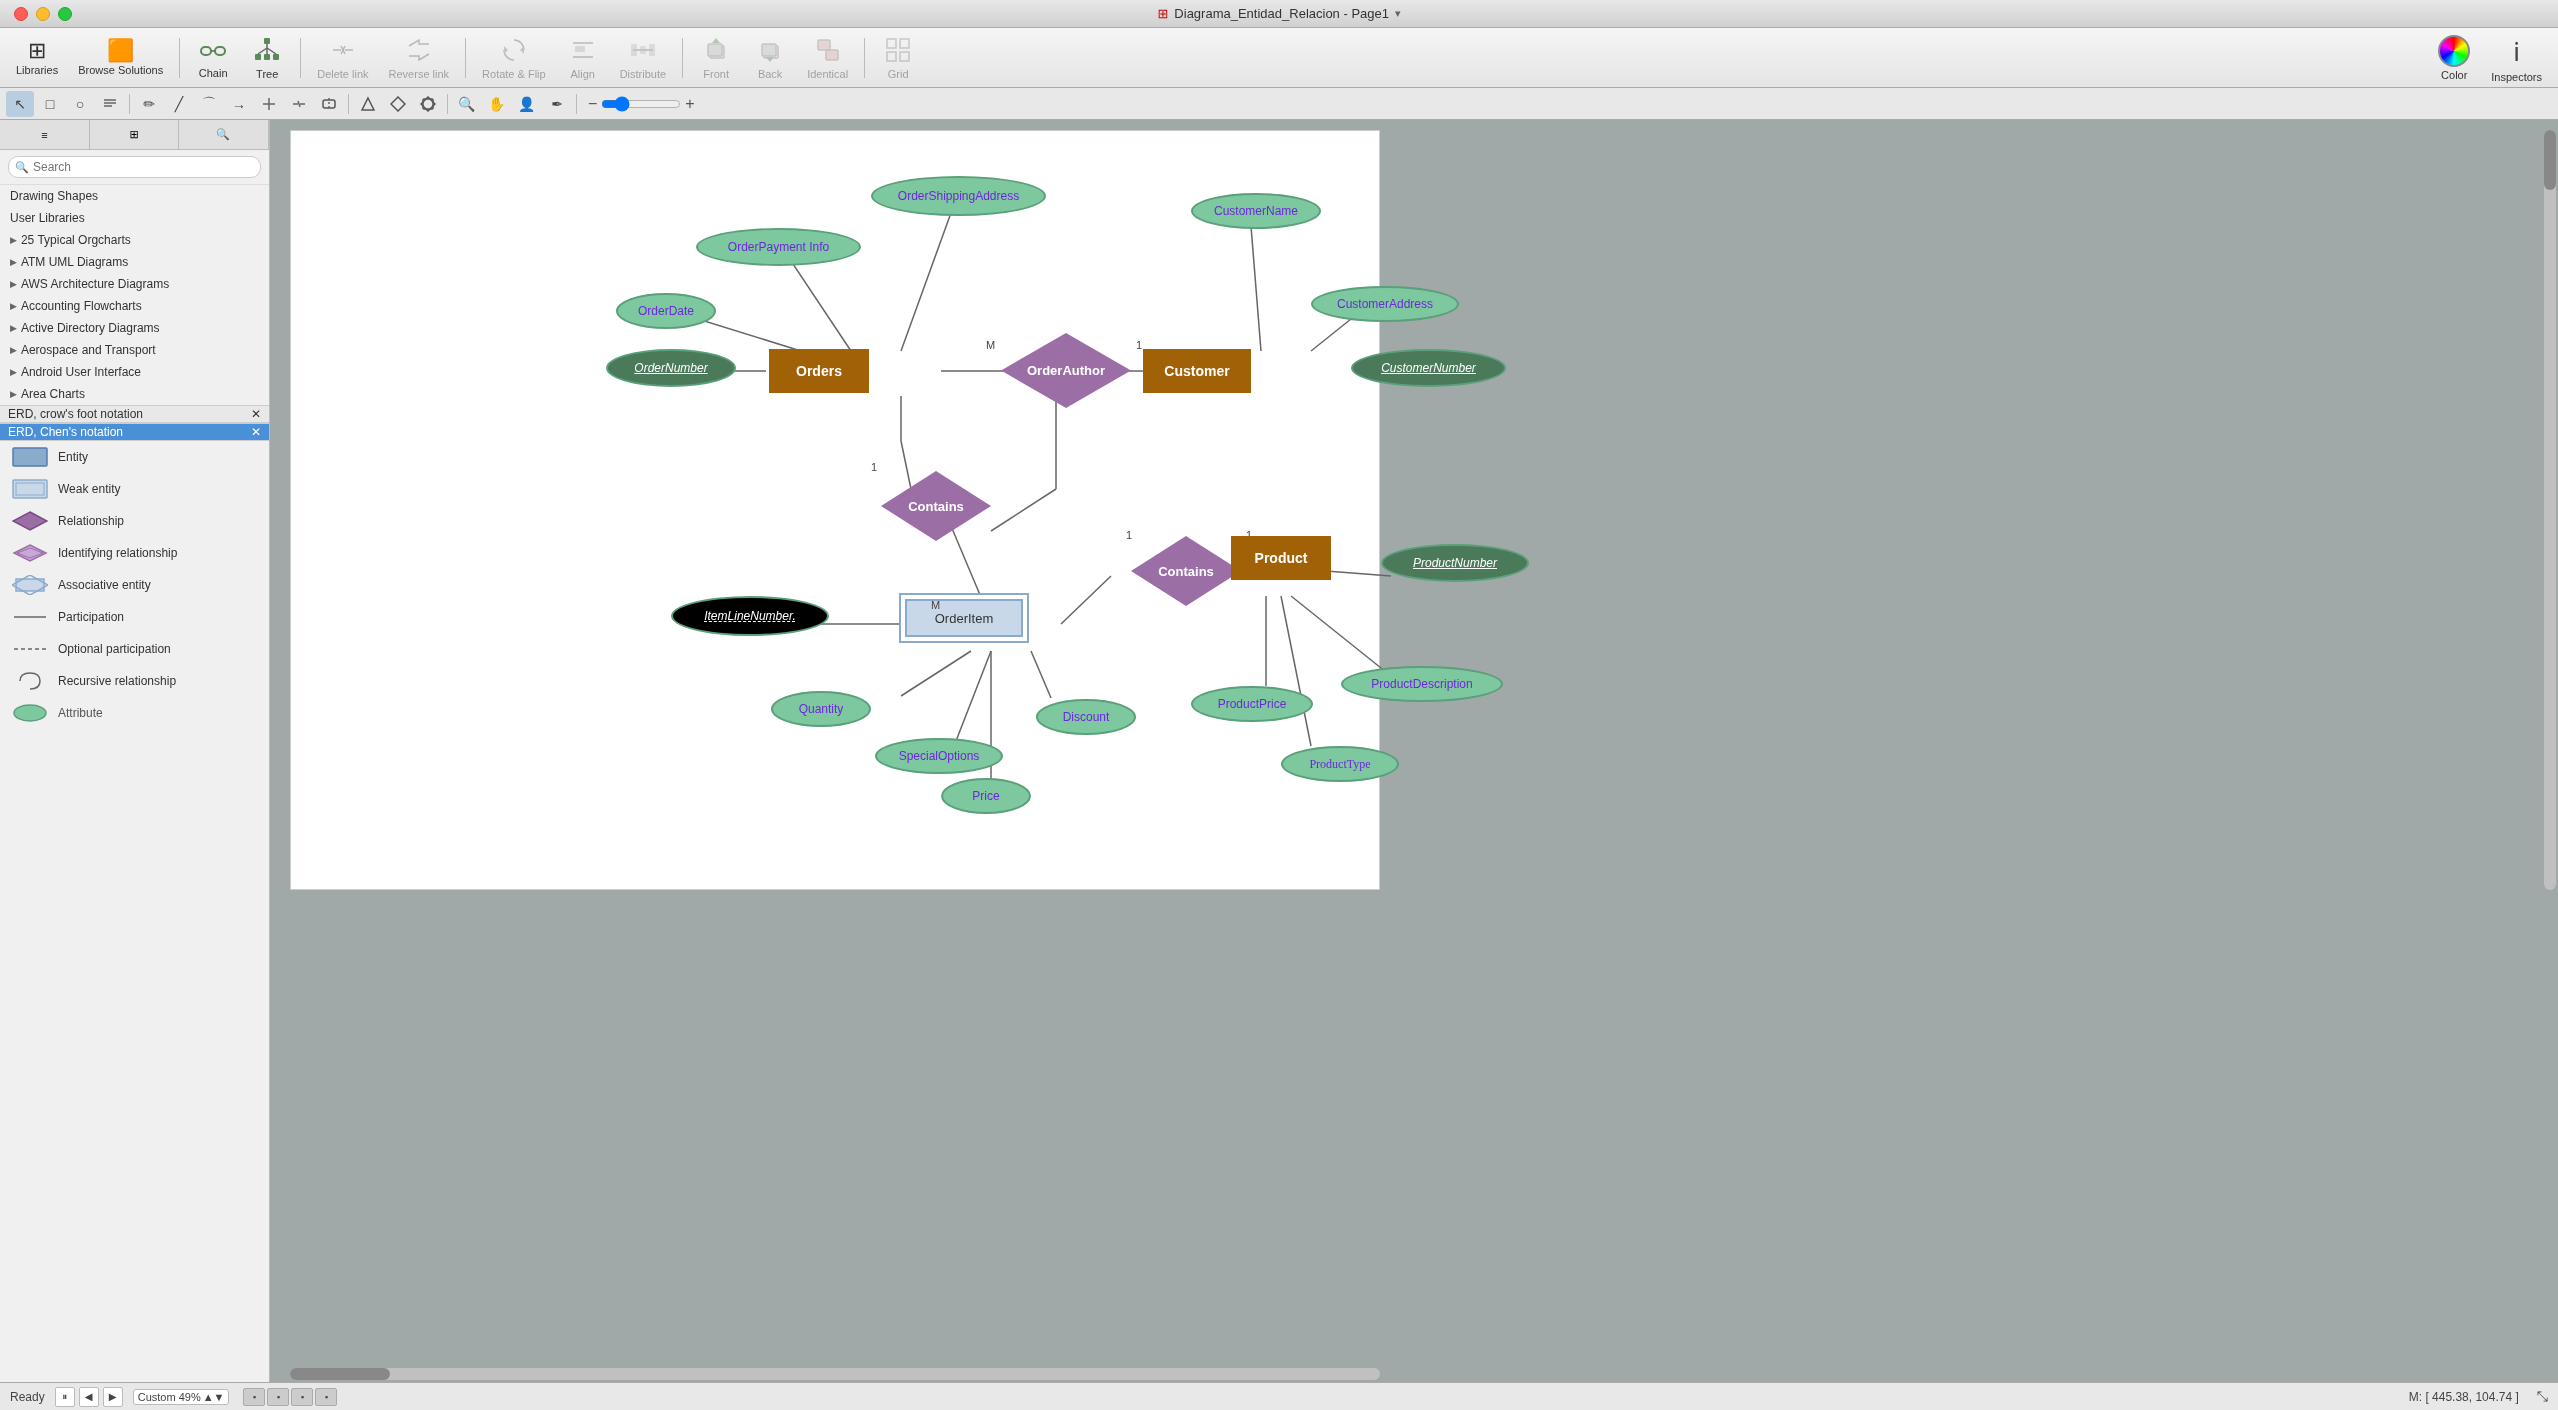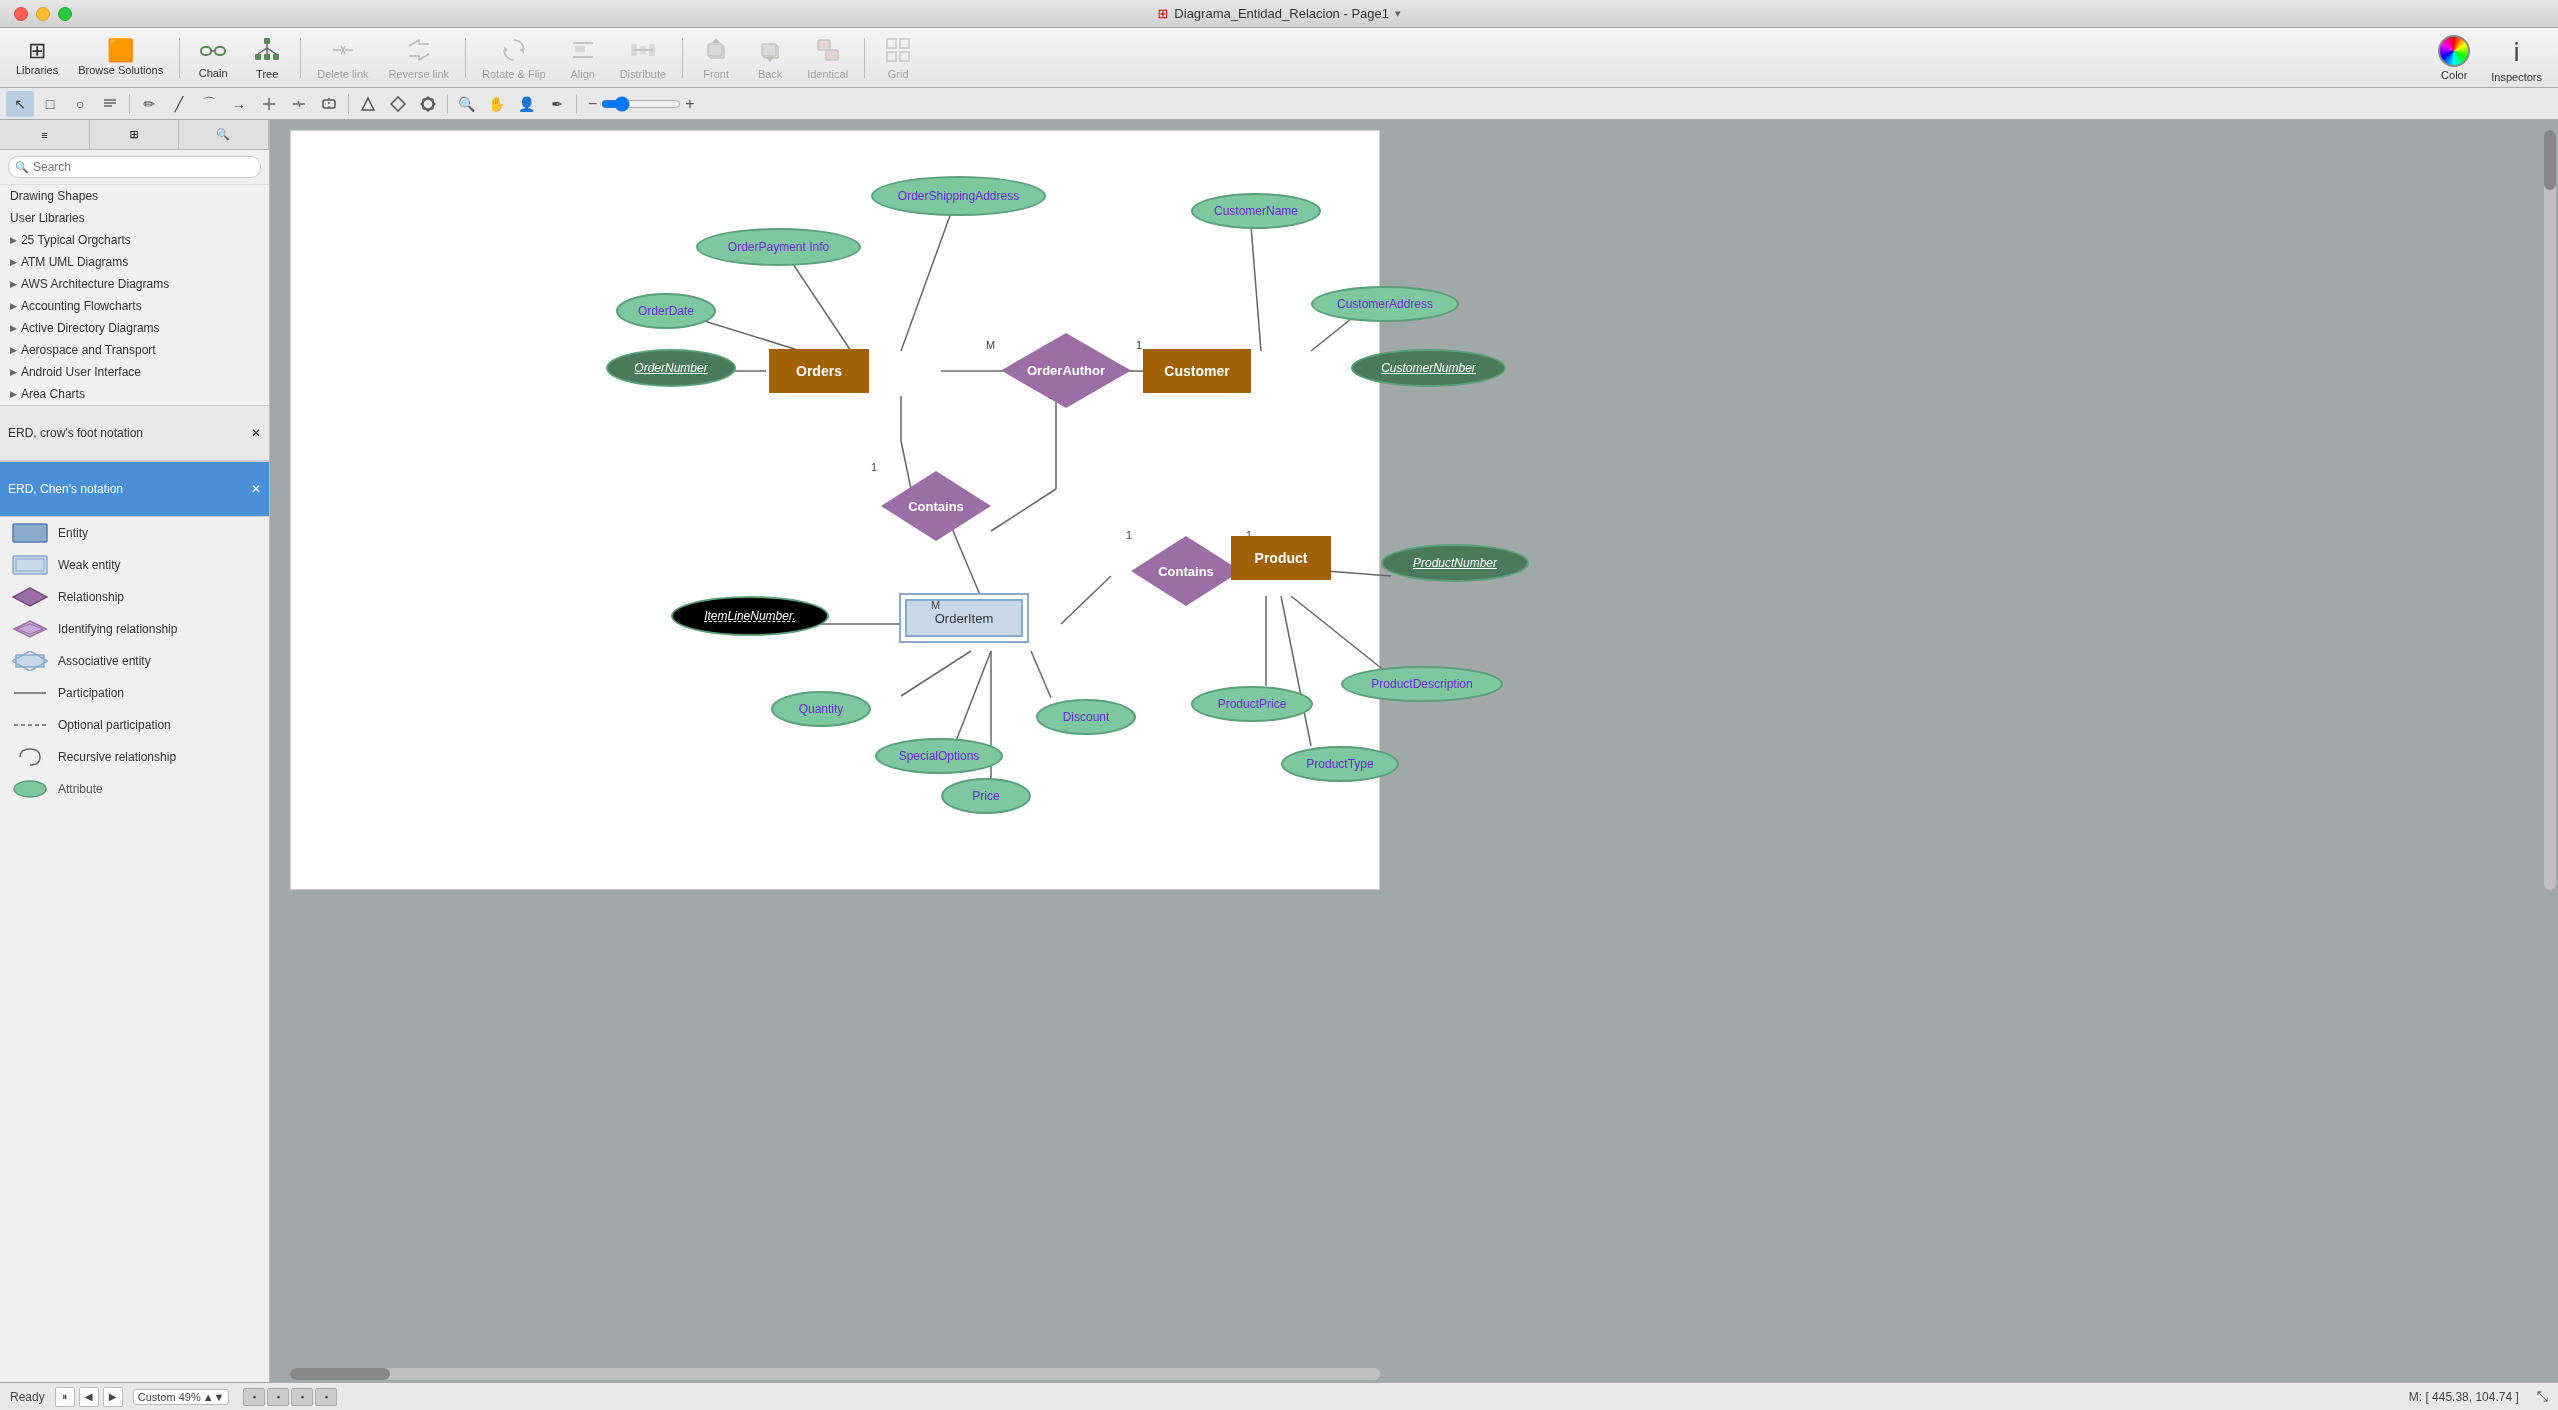--- a/index.html
+++ b/index.html
@@ -79,21 +79,21 @@
     }
     .search-wrap { position: relative; }
     .search-icon-inner { position: absolute; left: 7px; top: 50%; transform: translateY(-50%); font-size: 11px; color: #888; }
     .sidebar-section {
       padding: 4px 10px; font-size: 12px; color: #333; cursor: pointer;
       display: flex; align-items: center; gap: 4px;
     }
     .sidebar-section .arrow { font-size: 9px; color: #666; }
     #sidebar-list { overflow-y: auto; flex: 1; }
     .erd-header {
-      padding: 20px 8px; font-size: 12px; color: #333;
+      padding: 1px 8px; font-size: 12px; color: #333;
       background: #e8e8e8; border-bottom: 1px solid #ccc;
       border-top: 1px solid #ccc;
       display: flex; align-items: center; justify-content: space-between;
     }
     .erd-header.active { background: #4a90d9; color: white; }
     .erd-close { cursor: pointer; font-size: 12px; }
     .shape-item {
       display: flex; align-items: center; gap: 10px;
       padding: 4px 12px; font-size: 12px; color: #333; cursor: pointer;
     }
@@ -642,21 +642,21 @@
       <div class="erd-node erd-attribute" style="left:745px; top:568px; width:100px; height:36px;">Discount</div>
 
       <div class="erd-node erd-attribute" style="left:584px; top:607px; width:128px; height:36px;">SpecialOptions</div>
 
       <div class="erd-node erd-attribute" style="left:650px; top:647px; width:90px; height:36px;">Price</div>
 
       <div class="erd-node erd-attribute" style="left:900px; top:555px; width:122px; height:36px;">ProductPrice</div>
 
       <div class="erd-node erd-attribute" style="left:1050px; top:535px; width:162px; height:36px;">ProductDescription</div>
 
-      <div class="erd-node erd-attribute" style="left:990px; top:615px; width:118px; height:36px;">ProductType</div>
+      <div class="erd-node erd-attribute" style="left:990px; top:615px; width:118px; height:36px;font-family:Liberation Serif, serif;">ProductType</div>
     </div>
 
     <div style="position:absolute; right:2px; top:10px; width:12px; height:760px; background:#c0c0c0; border-radius:6px;">
       <div style="position:absolute; top:0; width:100%; height:60px; background:#888; border-radius:6px;"></div>
     </div>
 
     <div style="position:absolute; bottom:2px; left:20px; height:12px; width:1090px; background:#c0c0c0; border-radius:6px;">
       <div style="position:absolute; left:0; height:100%; width:100px; background:#888; border-radius:6px;"></div>
     </div>
   </div>

